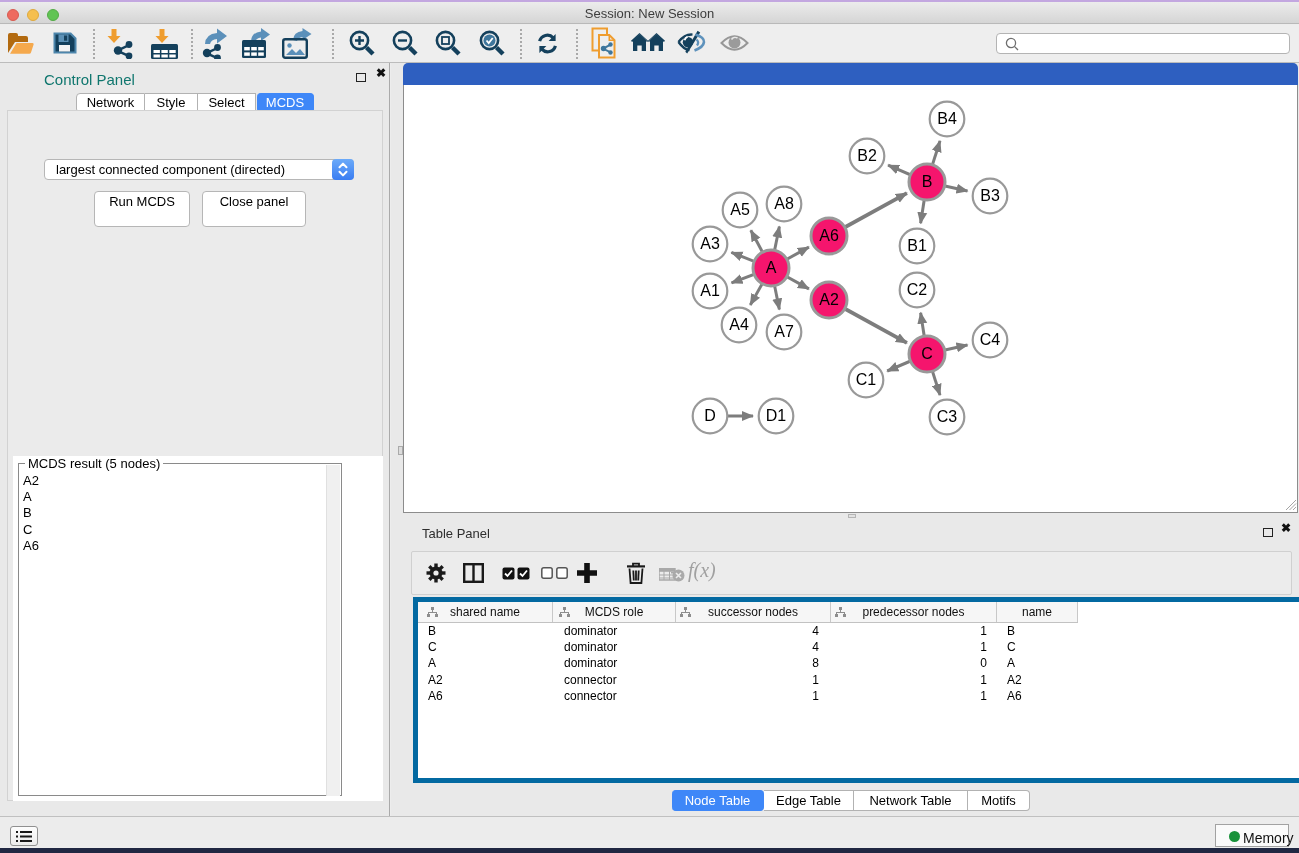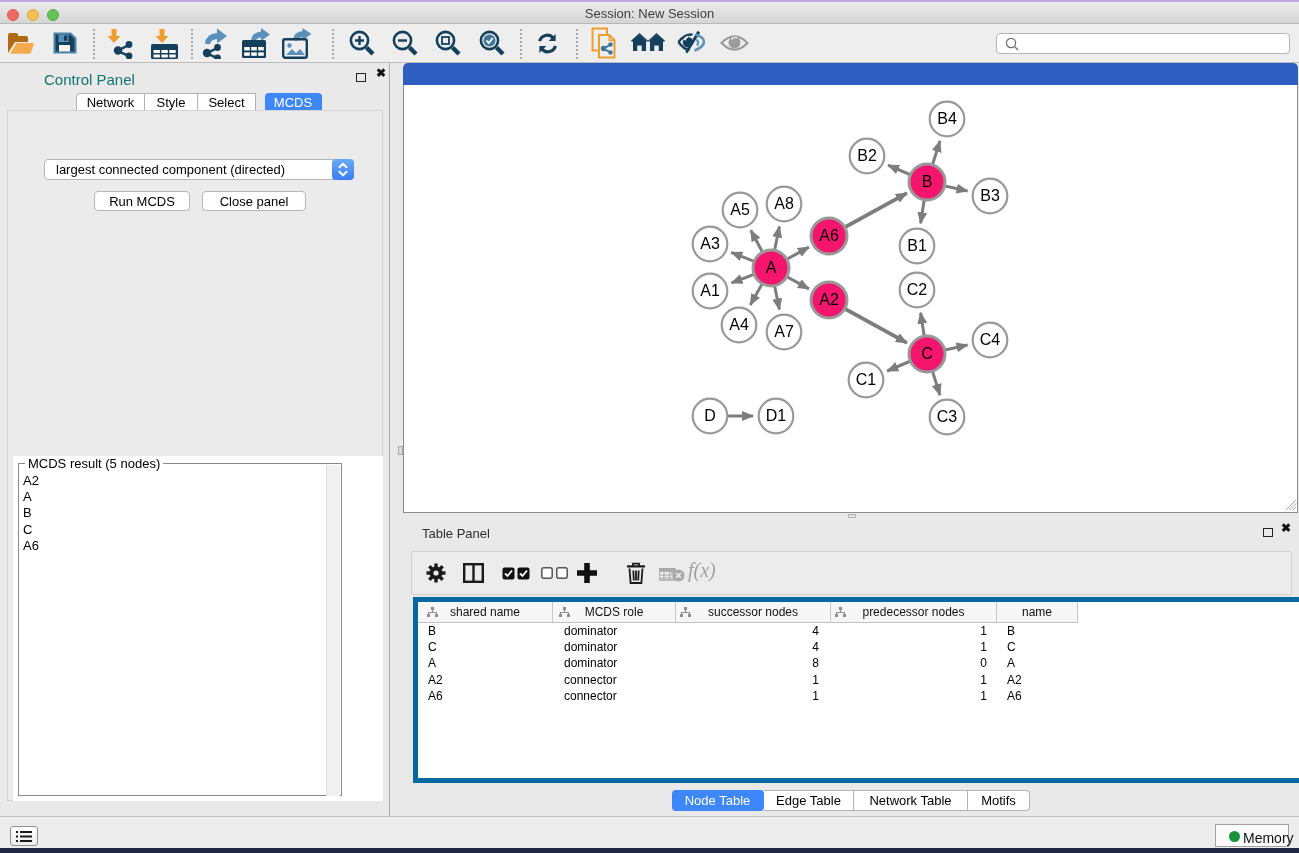--- a/index.html
+++ b/index.html
@@ -20,28 +20,28 @@
 
 
 #cpanel { left:0; top:63px; width:390px; height:753px; background:#e9e9e9; border-right:1px solid #aaaaaa; }
 #cpTitle { left:13px; top:8px; font-size:15px; color:#0f766e;margin-left:31px; }
 .floatIc { width:10px; height:9px; border:1.5px solid #222; background:transparent; }
 .closeIc { font-size:12px; font-weight:bold; color:#111; }
 #tabs { left:76px; top:30px; height:20px; display:flex; font-size:13px; }
 #tabs .tab { border:1px solid #b2b2b2; border-left:none; background:#fff; color:#000;
   text-align:center; line-height:18px; height:20px; }
 #tabs .tab:first-child { border-left:1px solid #b2b2b2; border-radius:4px 0 0 4px; }
-#tabs .tab.sel { background:#3e87f8; color:#fff; border-color:#3e87f8; border-radius:4px; margin-left:9px; }
+#tabs .tab.sel { background:#3e87f8; color:#fff; border-color:#3e87f8; border-radius:4px; margin-left:1px; }
 #cpBox { left:7px; top:47px; width:376px; height:691px; background:#ebebeb; border:1px solid #d2d2d2; }
 #optLabel { left:0; top:27px; width:100%; text-align:center; font-size:13px; color:#1a1a1a; }
 #dropdown { left:36px; top:48px; width:310px; height:21px; background:#fff; border:1px solid #b6b6b6; border-radius:4px; font-size:13px; }
 #dropdown span { position:absolute; left:11px; top:2px; color:#000; }
 #ddBtn { right:-1px; top:-1px; width:22px; height:21px; border-radius:4px;
   background:linear-gradient(#6baaf9,#3a7df2); }
-.btn { position:absolute; height:20px; background:#fff; border:1px solid #b6b6b6; border-radius:4px;
+.btn { position:absolute; height:36px; background:#fff; border:1px solid #b6b6b6; border-radius:4px;
   font-size:13px; text-align:center; color:#000; }
 #whiteList { left:5px; top:345px; width:370px; height:345px; background:#fff; }
 #fieldset { position:absolute; left:5px; top:7px; width:324px; height:333px; border:1px solid #8a8a8a; }
 #legend { position:absolute; left:6px; top:-8px; background:#fff; padding:0 3px; font-size:13px; color:#000; }
 #mcdsItems { position:absolute; left:4px; top:9px; font-size:13px; line-height:16.2px; color:#000; }
 #listScroll { position:absolute; right:1px; top:1px; width:14px; height:331px; background:#f0f0f0; border-left:1px solid #e0e0e0; }
 
 
 #netwin { left:403px; top:63px; width:895px; height:450px; background:#2e5fc0; border-radius:5px 5px 0 0; z-index:5; }
 #netTitle { left:0; top:0; width:100%; height:22px; background:linear-gradient(#ededed,#d3d3d3);

